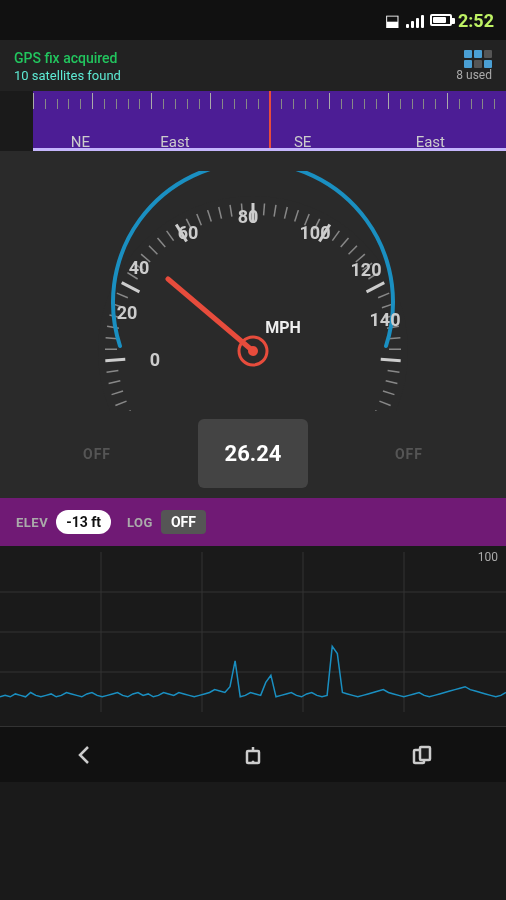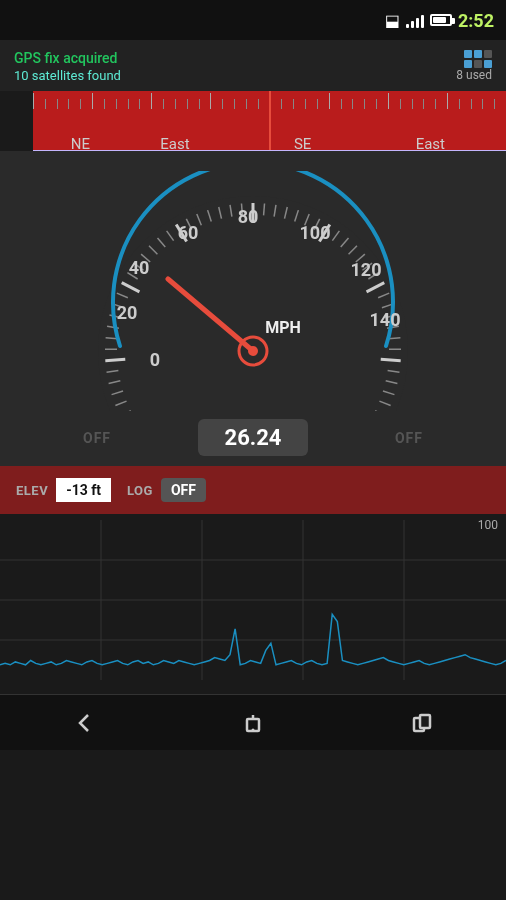--- a/index.html
+++ b/index.html
@@ -109,25 +109,25 @@
       border-radius: 1px;
     }
     .sat-dot.inactive { background: #555; }
     .used-label {
       font-size: 12px;
       color: #aaa;
     }
 
     
     .compass-bar {
-      background: #b91c1c;
+      background: #4c1d95;
       height: 60px;
       position: relative;
       overflow: hidden;
-      border-bottom: 1px solid #c4b5fd;
+      border-bottom: 3px solid #c4b5fd;
       margin-left: 33px;
     }
     .compass-ticks {
       position: absolute;
       top: 0;
       left: 0;
       right: 0;
       height: 18px;
       display: flex;
       align-items: flex-end;
@@ -194,51 +194,51 @@
     }
     .off-label {
       font-size: 14px;
       color: #555;
       font-weight: bold;
       letter-spacing: 1px;
     }
     .speed-value-box {
       background: #444;
       border-radius: 6px;
-      padding: 6px 20px;
+      padding: 22px 20px;
       font-size: 22px;
       font-weight: bold;
       color: #fff;
       min-width: 110px;
       text-align: center;
     }
 
     
     .stats-row {
       display: flex;
       align-items: center;
       padding: 12px 16px;
-      background: #7f1d1d;
+      background: #701a75;
       gap: 16px;
     }
     .stat-group {
       display: flex;
       align-items: center;
       gap: 8px;
     }
     .stat-label {
       font-size: 13px;
       color: #aaa;
       font-weight: bold;
       letter-spacing: 0.5px;
     }
     .stat-value-box {
       background: #fff;
       color: #111;
-      border-radius: 0;
+      border-radius: 12px;
       padding: 4px 10px;
       font-size: 14px;
       font-weight: bold;
       min-width: 54px;
       text-align: center;
     }
     .log-off {
       font-size: 14px;
       font-weight: bold;
       color: #fff;

